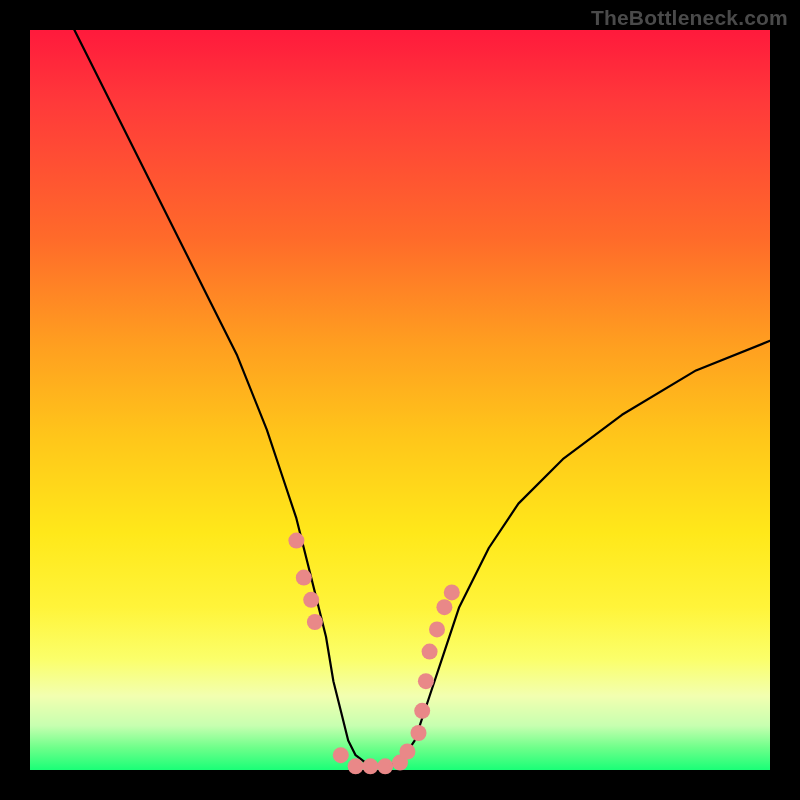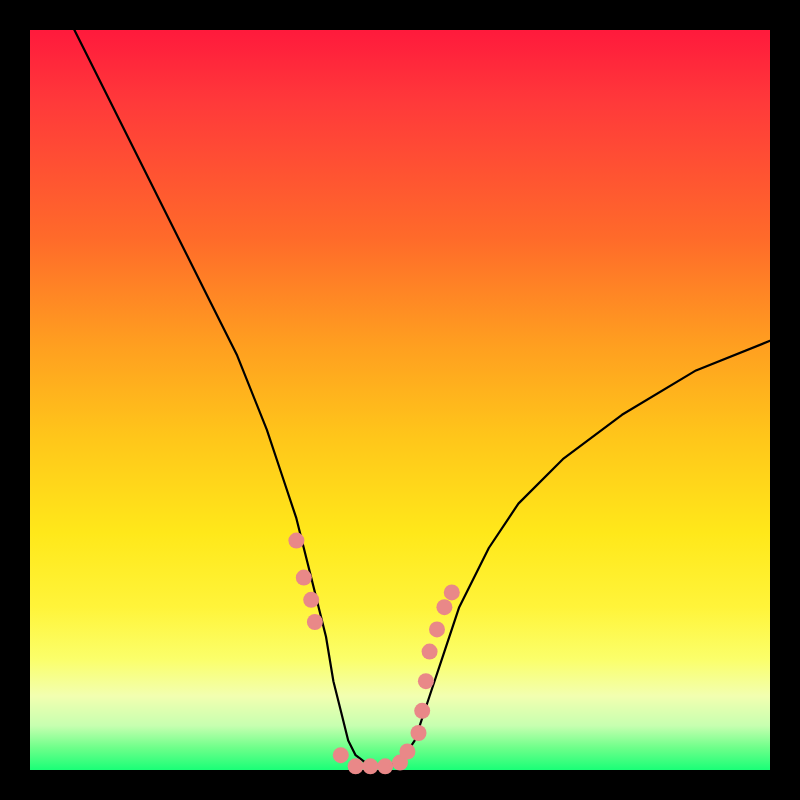--- a/index.html
+++ b/index.html
@@ -56,20 +56,21 @@
     top: 0;
     width: 740px;
     height: 740px;
     overflow: visible;
   }
 </style>
 </head>
 <body>
 
 <div class="frame">
+  <div class="watermark">TheBottleneck.com</div>
   <div class="plot-area">
     <svg class="curve" viewBox="0 0 740 740">
       <path id="curve-path" fill="none" stroke="#000000" stroke-width="2.2" stroke-linecap="round" stroke-linejoin="round" d="M44.4 0.0 L59.2 29.6 L88.8 88.8 L118.4 148.0 L148.0 207.2 L177.6 266.4 L207.2 325.6 L236.8 399.6 L251.6 444.0 L266.4 488.4 L281.2 547.6 L296.0 606.8 L303.4 651.2 L310.8 680.8 L318.2 710.4 L325.6 725.2 L340.4 736.3 L355.2 736.3 L370.0 732.6 L384.8 710.4 L399.6 666.0 L414.4 621.6 L429.2 577.2 L458.8 518.0 L488.4 473.6 L532.8 429.2 L592.0 384.8 L666.0 340.4 L740.0 310.8"></path>
       <g id="dots-group">
           <circle cx="266.4" cy="510.6" r="8" fill="#e98888"></circle>
           <circle cx="273.8" cy="547.6" r="8" fill="#e98888"></circle>
           <circle cx="281.2" cy="569.8" r="8" fill="#e98888"></circle>
           <circle cx="284.9" cy="592.0" r="8" fill="#e98888"></circle>
           <circle cx="310.8" cy="725.2" r="8" fill="#e98888"></circle>
           <circle cx="325.6" cy="736.3" r="8" fill="#e98888"></circle>

